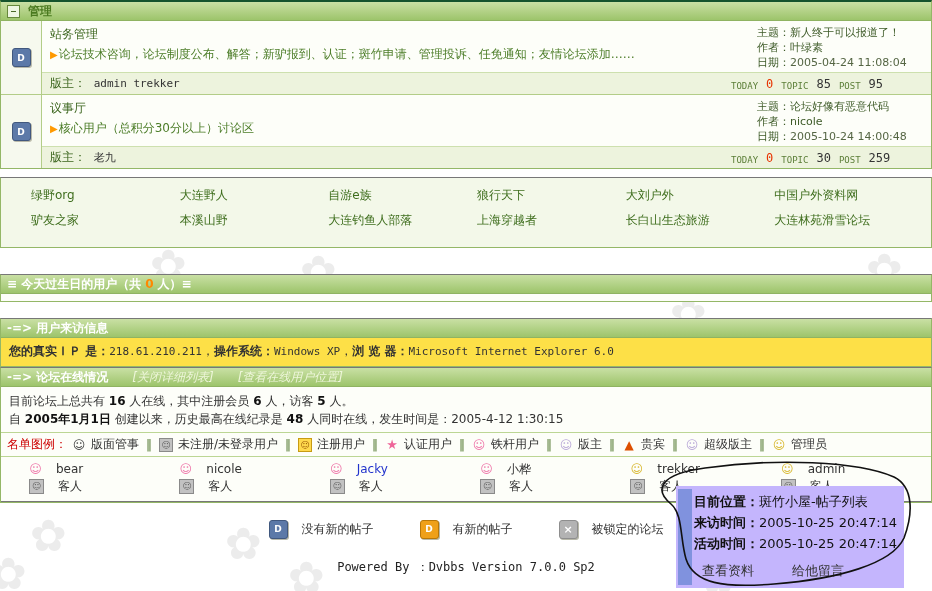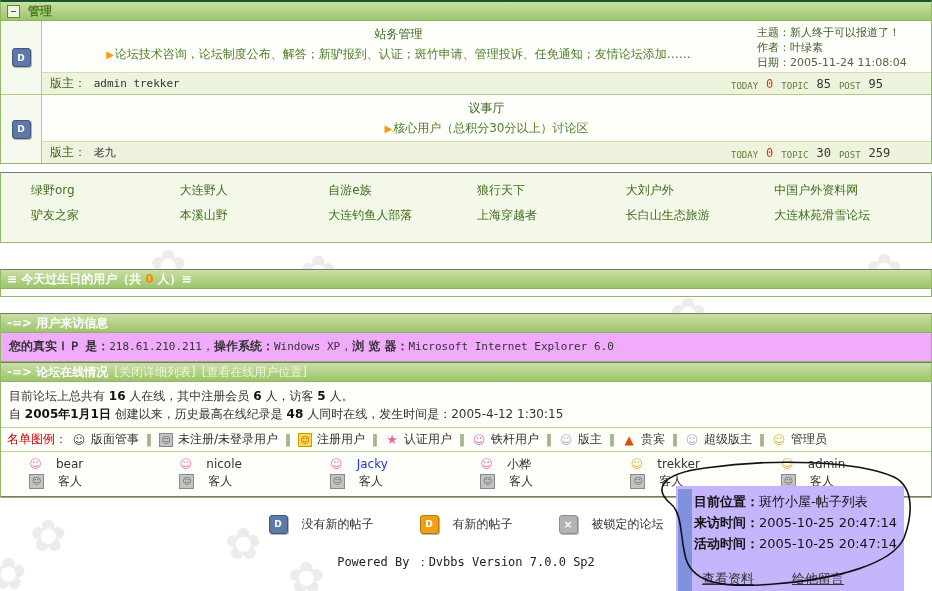--- a/index.html
+++ b/index.html
@@ -8,33 +8,33 @@
   .flower{position:absolute;color:#ececec;font-size:44px;z-index:0;user-select:none;}
   .panel{position:relative;z-index:1;border:1px solid #94b767;border-top:1px solid #777;background:#fdfef9;}
   .panel.first{border-top:2px solid #14532d;}
   .bar{height:18px;background:linear-gradient(#c9e0a4,#9dc46b);display:flex;align-items:center;
        padding:0 6px;color:#fff;font-weight:bold;font-size:12px;border-bottom:1px solid #8fb362;}
   .bar .bar-title{white-space:nowrap;}
   .bar-manage{color:#4a7a1f;}
   .collapse-box{width:11px;height:11px;border:1px solid #66883c;background:#eef6e2;display:inline-flex;
        align-items:center;justify-content:center;margin-right:8px;}
   .collapse-box i{display:block;width:5px;height:1px;background:#4a6a28;}
-  .bar-link{color:#eef6da;font-weight:normal;margin-left:6px;cursor:pointer;}
+  .bar-link{color:#eef6da;font-weight:normal;margin-left:24px;cursor:pointer;font-style:italic;}
   
   .forum-row{display:flex;border-bottom:1px solid #b3cd88;}
   .forum-row:last-child{border-bottom:none;}
   .icon-cell{width:40px;border-right:1px solid #b3cd88;background:#f6f9ee;display:flex;align-items:center;justify-content:center;}
   .d-icon{width:17px;height:17px;border-radius:3px;background:#5c79a8;border:1px solid #41587e;
           box-shadow:1px 1px 0 #b9b9a9;color:#fff;font-size:9px;font-weight:bold;
           display:flex;align-items:center;justify-content:center;}
   .d-icon.orange{background:#efa019;border-color:#b87708;}
   .d-icon.grey{background:#b3b3b3;border-color:#8e8e8e;font-size:11px;}
   .fr-main{flex:1;display:flex;flex-direction:column;min-width:0;}
   .fr-top{display:flex;background:#fdfef9;}
-  .fr-info{flex:1;padding:5px 8px 4px 8px;min-width:0;text-align:center;}
+  .fr-info{flex:1;padding:5px 8px 4px 8px;min-width:0;}
   .forum-name{color:#3a641c;line-height:17px;cursor:pointer;}
   .forum-desc{color:#4c7d28;line-height:17px;margin-top:3px;}
   .desc-arrow{color:#ff9900;font-size:10px;margin-right:1px;}
   .fr-topic{width:172px;padding:4px 2px 2px 2px;font-size:11px;line-height:15px;color:#3d5a27;white-space:nowrap;}
   .fr-topic .val{cursor:pointer;}
   .fr-topic .date{color:#556644;}
   .fr-bottom{display:flex;background:#edf3dd;border-top:1px solid #cde0ae;height:21px;align-items:center;}
   .fr-mod{flex:1;padding-left:8px;color:#333;}
   .fr-mod .lbl{color:#3a641c;}
   .fr-mod .val{font-family:"DejaVu Sans Mono",monospace;font-size:11px;cursor:pointer;}
@@ -43,21 +43,21 @@
   .fr-stats b{font-size:12px;color:#333;font-weight:normal;}
   .fr-stats b.red{color:#e83300;}
   
   .links-body{background:#f3f8e9;padding:5px 8px 14px 30px;display:grid;grid-template-columns:repeat(6,1fr);
               line-height:25px;color:#3f6e1e;}
   .links-body span{cursor:pointer;white-space:nowrap;}
   
   .bd-num{color:#ff8800;margin:0 4px;}
   .bd-empty{height:7px;background:#fdfef9;}
   
-  .visit-body{padding:5px 8px 6px 8px;line-height:16px;background:#f0abfc;white-space:nowrap;}
+  .visit-body{padding:5px 8px 6px 8px;line-height:16px;background:#fde047;white-space:nowrap;}
   .visit-body b{font-size:12px;}
   .visit-body .mono{font-family:"DejaVu Sans Mono",monospace;font-size:11px;}
   
   .online-lines{padding:5px 8px 4px 8px;line-height:18px;background:#fdfef9;}
   .online-lines b{color:#111;}
   .legend-row{border-top:1px solid #bcd694;padding:3px 6px;display:flex;align-items:center;gap:5px;
               white-space:nowrap;background:#fdfef9;font-size:12px;}
   .legend-label{color:#cc0000;}
   .legend-sep{color:#557a33;margin:0 2px;}
   .lg-icon{display:inline-flex;width:14px;height:14px;align-items:center;justify-content:center;font-size:12px;}
@@ -78,21 +78,21 @@
   
   .post-legend{position:relative;z-index:1;margin-top:11px;height:30px;display:flex;justify-content:center;
                align-items:center;gap:46px;}
   .pl-item{display:flex;align-items:center;gap:14px;}
   
   .footer{position:relative;z-index:1;margin-top:16px;text-align:center;
           font-family:"DejaVu Sans Mono",monospace;font-size:12px;color:#222;line-height:15px;}
   
   .tooltip{position:absolute;z-index:5;left:676px;top:486px;width:204px;background:#c4b5fd;
            padding:5px 6px 7px 18px;font-size:13px;color:#111;line-height:21px;white-space:nowrap;}
-  .tooltip .links{display:flex;gap:38px;padding-left:8px;color:#333;margin-top:14px;text-decoration:underline;}
+  .tooltip .links{display:flex;gap:38px;padding-left:8px;color:#333;margin-top:6px;}
   .tooltip .links span{cursor:pointer;}
   .sel-strip{position:absolute;left:2px;top:3px;bottom:3px;width:14px;background:rgba(72,116,196,0.55);}
   .circle-svg{position:absolute;z-index:6;left:0;top:0;pointer-events:none;}
   .gap{position:relative;z-index:1;}
 </style>
 </head>
 <body>
 
 <span class="flower" style="left:150px;top:240px;">✿</span>
 <span class="flower" style="left:300px;top:246px;">✿</span>
@@ -121,21 +121,21 @@
       <div class="fr-top">
         <div class="fr-info">
           <div class="forum-name">站务管理</div>
           <div class="forum-desc">
             <span class="desc-arrow">▶</span><span>论坛技术咨询，论坛制度公布、解答；新驴报到、认证；斑竹申请、管理投诉、任免通知；友情论坛添加……</span>
           </div>
         </div>
         <div class="fr-topic">
           <div><span>主题：</span><span class="val">新人终于可以报道了！</span></div>
           <div><span>作者：</span><span class="val">叶绿素</span></div>
-          <div><span>日期：</span><span class="date">2005-11-24 11:08:04</span></div>
+          <div><span>日期：</span><span class="date">2005-04-24 11:08:04</span></div>
         </div>
       </div>
       <div class="fr-bottom">
         <div class="fr-mod">
           <span class="lbl">版主：</span>&nbsp;
           <span class="val">admin trekker</span>
         </div>
         <div class="fr-stats">
           <span>TODAY</span>
             <b class="red">0</b>
@@ -152,20 +152,25 @@
     <div class="icon-cell">
       <span class="d-icon">D</span>
     </div>
     <div class="fr-main">
       <div class="fr-top">
         <div class="fr-info">
           <div class="forum-name">议事厅</div>
           <div class="forum-desc">
             <span class="desc-arrow">▶</span><span>核心用户（总积分30分以上）讨论区</span>
           </div>
+        </div>
+        <div class="fr-topic">
+          <div><span>主题：</span><span class="val">论坛好像有恶意代码</span></div>
+          <div><span>作者：</span><span class="val">nicole</span></div>
+          <div><span>日期：</span><span class="date">2005-10-24 14:00:48</span></div>
         </div>
       </div>
       <div class="fr-bottom">
         <div class="fr-mod">
           <span class="lbl">版主：</span>&nbsp;
           <span class="val">老九</span>
         </div>
         <div class="fr-stats">
           <span>TODAY</span>
             <b class="red">0</b>

